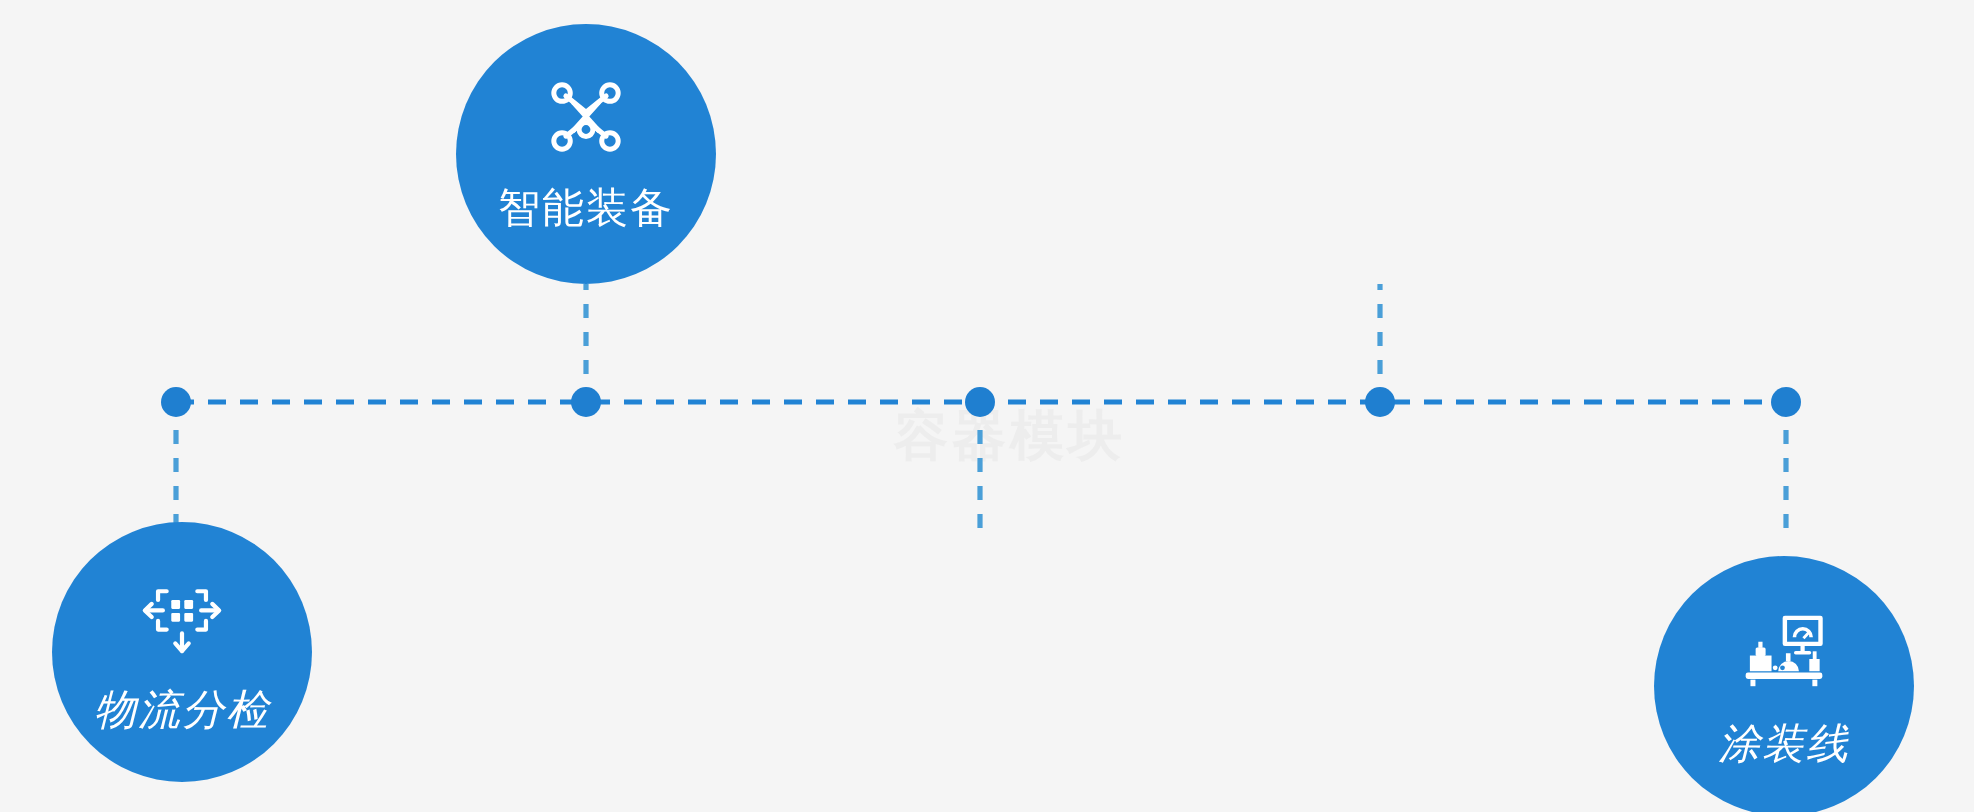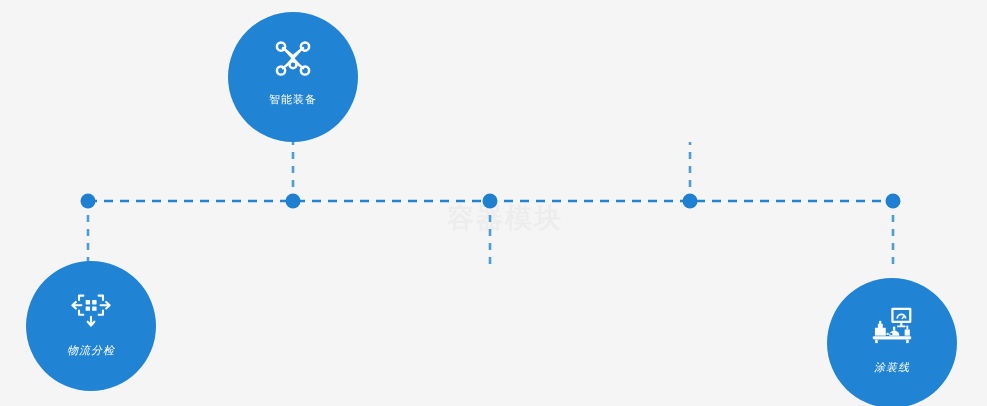--- a/index.html
+++ b/index.html
@@ -52,21 +52,21 @@
   .node-circle.bottom{ padding-top:26px;font-style:italic; }
   .node-icon{
     width:46px;height:46px;
     display:block;
     flex:0 0 auto;
   }
   .node-icon svg{ display:block; width:46px;height:46px; }
   .node-label{
     margin-top:12px;
     color:#ffffff;
-    font-size:11px;
+    font-size:21px;
     line-height:1;
     letter-spacing:1px;
     white-space:nowrap;
     font-weight:400;
   }
   
   #c-smart-equipment{ left:228px; top:12px;  }
   #c-warehouse{       left:626px; top:12px;  }
   #c-sorting{         left:26px;  top:261px; }
   #c-production{      left:424px; top:261px; }

